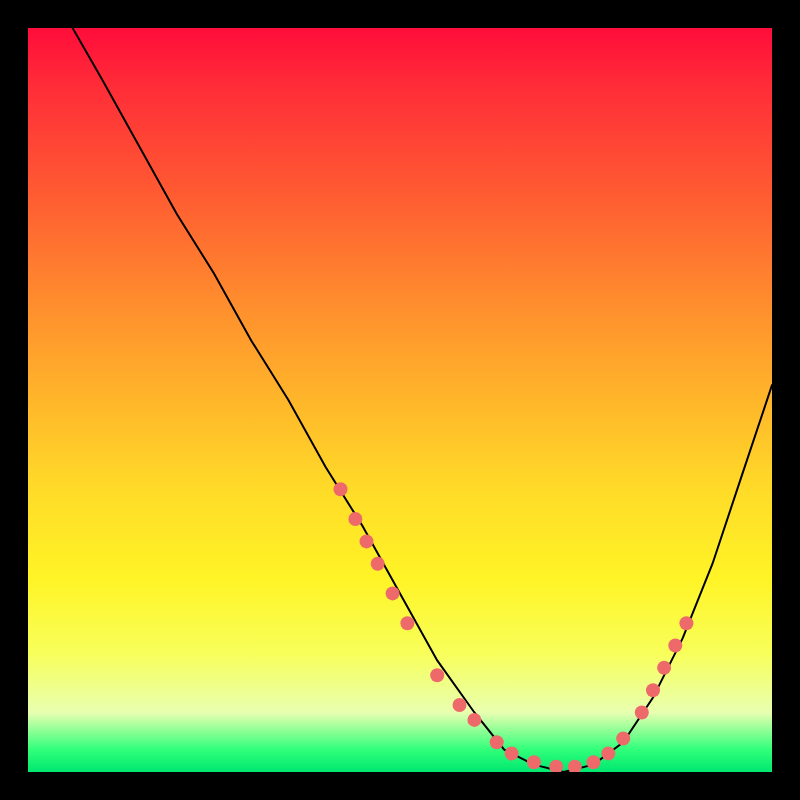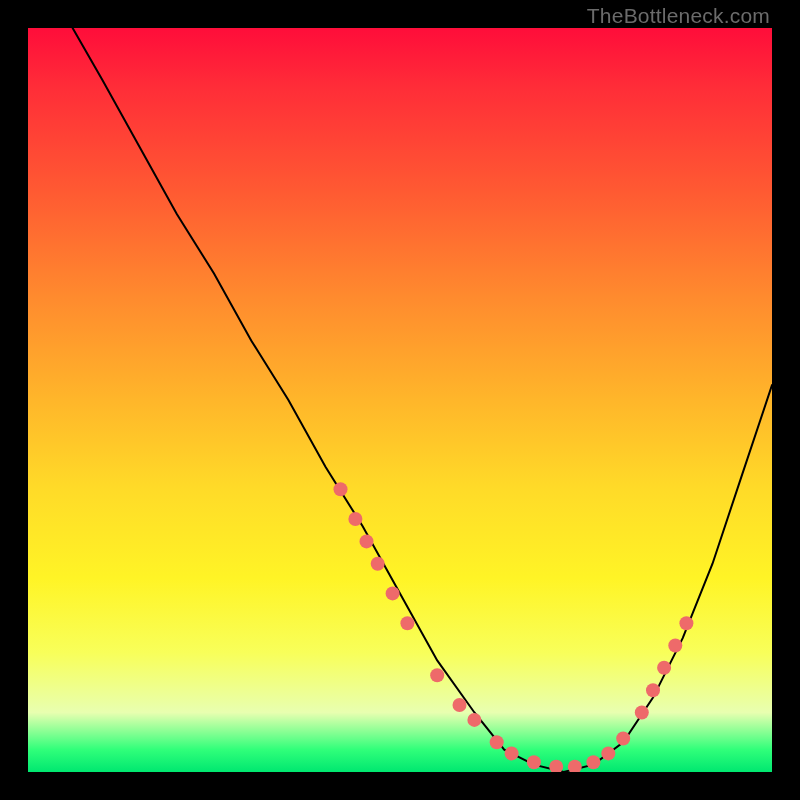--- a/index.html
+++ b/index.html
@@ -62,21 +62,20 @@
     font-size: 21px;
     letter-spacing: 0.2px;
     user-select: none;
   }
 </style>
 </head>
 <body>
 
 <div class="canvas">
 
-  <div class="watermark">TheBottleneck.com</div>
 
   <div class="plot-area">
     <div class="gradient-bg"></div>
     <svg class="curve-svg" viewBox="0 0 744 744" preserveAspectRatio="none">
       <g id="curve-group">
           <path d="M44.6 0.0 L74.4 52.1 L111.6 119.0 L148.8 186.0 L186.0 245.5 L223.2 312.5 L260.4 372.0 L297.6 439.0 L334.8 498.5 L372.0 565.4 L409.2 632.4 L446.4 684.5 L476.2 721.7 L505.9 736.6 L535.7 744.0 L565.4 736.6 L595.2 714.2 L625.0 669.6 L654.7 610.1 L684.5 535.7 L714.2 446.4 L744.0 357.1" fill="none" stroke="#000000" stroke-width="2" stroke-linecap="round"></path>
         </g>
       <g id="marker-group">
           <circle cx="312.5" cy="461.3" r="7" fill="#ee6a6a"></circle>
           <circle cx="327.4" cy="491.0" r="7" fill="#ee6a6a"></circle>

